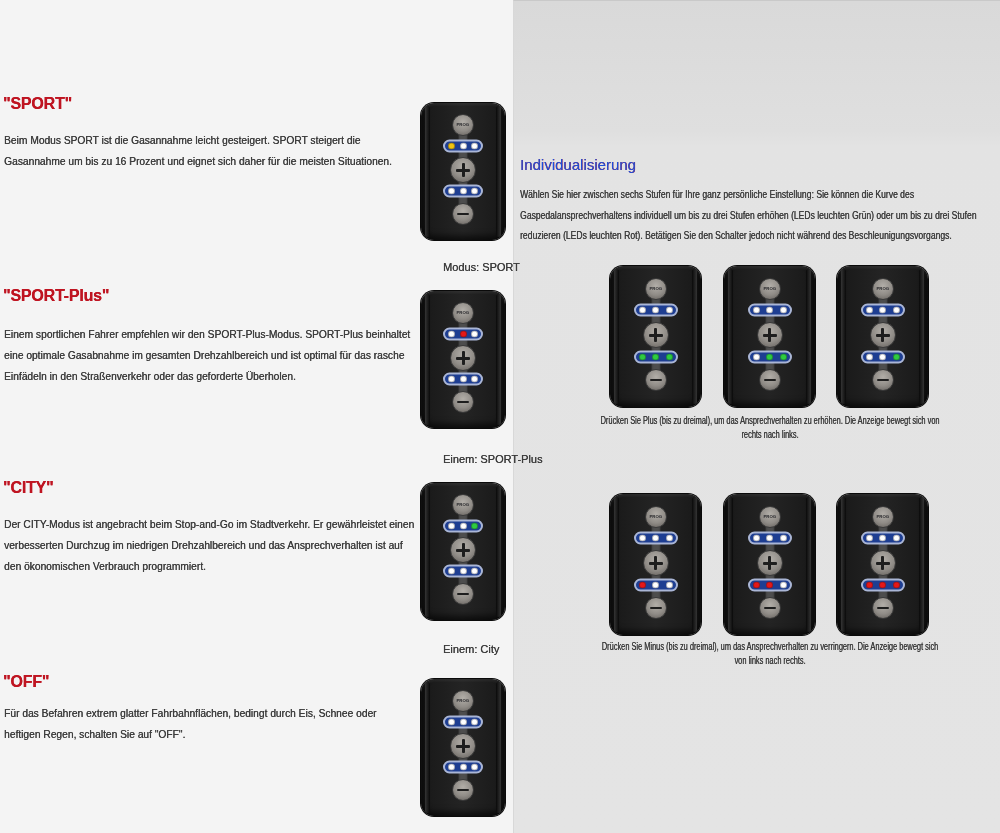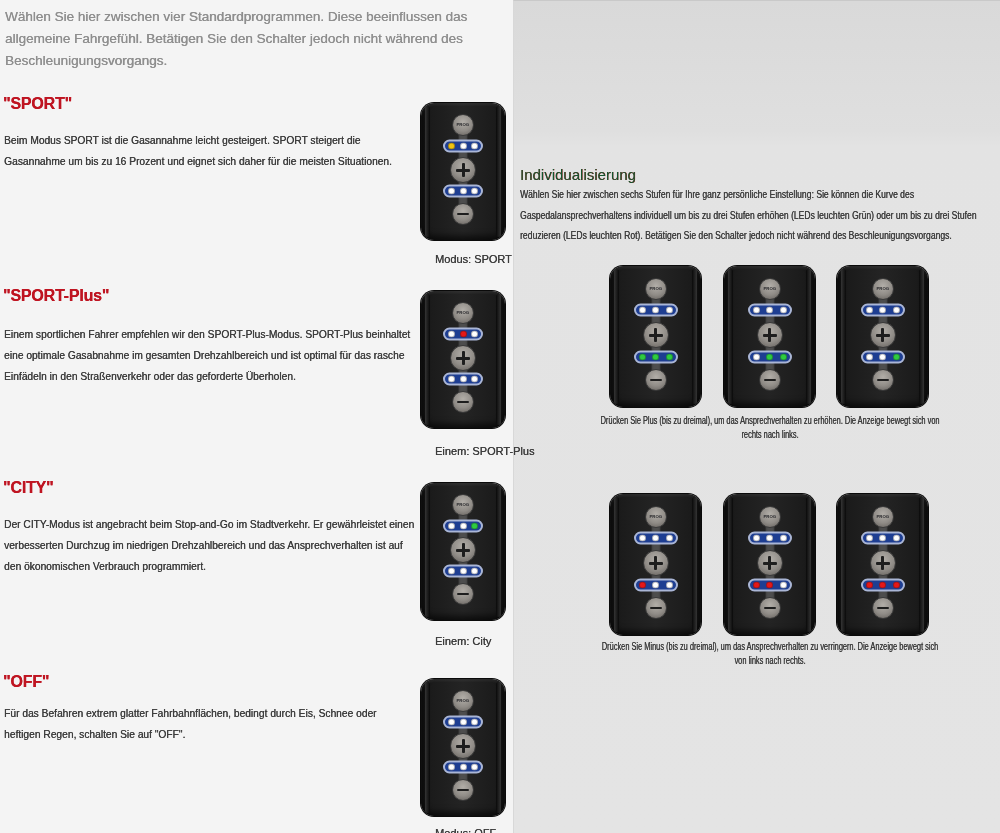--- a/index.html
+++ b/index.html
@@ -24,26 +24,26 @@
     font-size:16px;font-weight:bold;color:#bf1421;
     letter-spacing:-.2px;text-shadow:.2px 0 0 #bf1421;
   }
   .sec-b{
     position:absolute;left:4px;width:442px;margin:0;
     font-size:11px;line-height:21px;color:#3d3d3d;
     transform:scaleX(.93);transform-origin:0 0;
     text-shadow:.3px 0 0 #3d3d3d;
   }
   .mode-caption{
-    position:absolute;left:427px;margin:8px;
+    position:absolute;left:427px;margin:16px;
     font-size:11px;color:#3c3c3c;text-shadow:.2px 0 0 #3c3c3c;
   }
   .ind-h{
-    position:absolute;left:520px;top:166px;margin:0;
-    font-size:15px;font-weight:normal;color:#14532d;text-shadow:.2px 0 0 #c3202c;
+    position:absolute;left:520px;top:156px;margin:0;
+    font-size:15px;font-weight:normal;color:#1d4ed8;text-shadow:.2px 0 0 #c3202c;
   }
   .ind-b{
     position:absolute;left:520px;top:184px;width:622px;margin:0;
     font-size:11px;line-height:20.5px;color:#3d3d3d;
     transform:scaleX(.78);transform-origin:0 0;
     text-shadow:.3px 0 0 #3d3d3d;
   }
   .step-caption{
     position:absolute;left:537px;width:466px;margin:0;
     font-size:10px;line-height:14px;color:#3d3d3d;text-align:center;
@@ -92,21 +92,20 @@
   .b2{top:64.5%}
   .led{width:7px;height:7px;border-radius:50%;box-sizing:border-box;
     border:1px solid rgba(15,20,45,.35);}
 </style>
 </head>
 <body>
 
 <div class="stage">
   <div class="bg-right"></div>
 
-  <p class="intro">Wählen Sie hier zwischen vier Standardprogrammen. Diese beeinflussen das allgemeine Fahrgefühl. Betätigen Sie den Schalter jedoch nicht während des Beschleunigungsvorgangs.</p>
 
   <h3 class="sec-h" style="top:95px">"SPORT"</h3>
   <p class="sec-b" style="top:130px">Beim Modus SPORT ist die Gasannahme leicht gesteigert. SPORT steigert die Gasannahme um bis zu 16 Prozent und eignet sich daher für die meisten Situationen.</p>
 
   <h3 class="sec-h" style="top:287px">"SPORT-Plus"</h3>
   <p class="sec-b" style="top:324px">Einem sportlichen Fahrer empfehlen wir den SPORT-Plus-Modus. SPORT-Plus beinhaltet eine optimale Gasabnahme im gesamten Drehzahlbereich und ist optimal für das rasche Einfädeln in den Straßenverkehr oder das geforderte Überholen.</p>
 
   <h3 class="sec-h" style="top:479px">"CITY"</h3>
   <p class="sec-b" style="top:514px">Der CITY-Modus ist angebracht beim Stop-and-Go im Stadtverkehr. Er gewährleistet einen verbesserten Durchzug im niedrigen Drehzahlbereich und das Ansprechverhalten ist auf den ökonomischen Verbrauch programmiert.</p>
 

